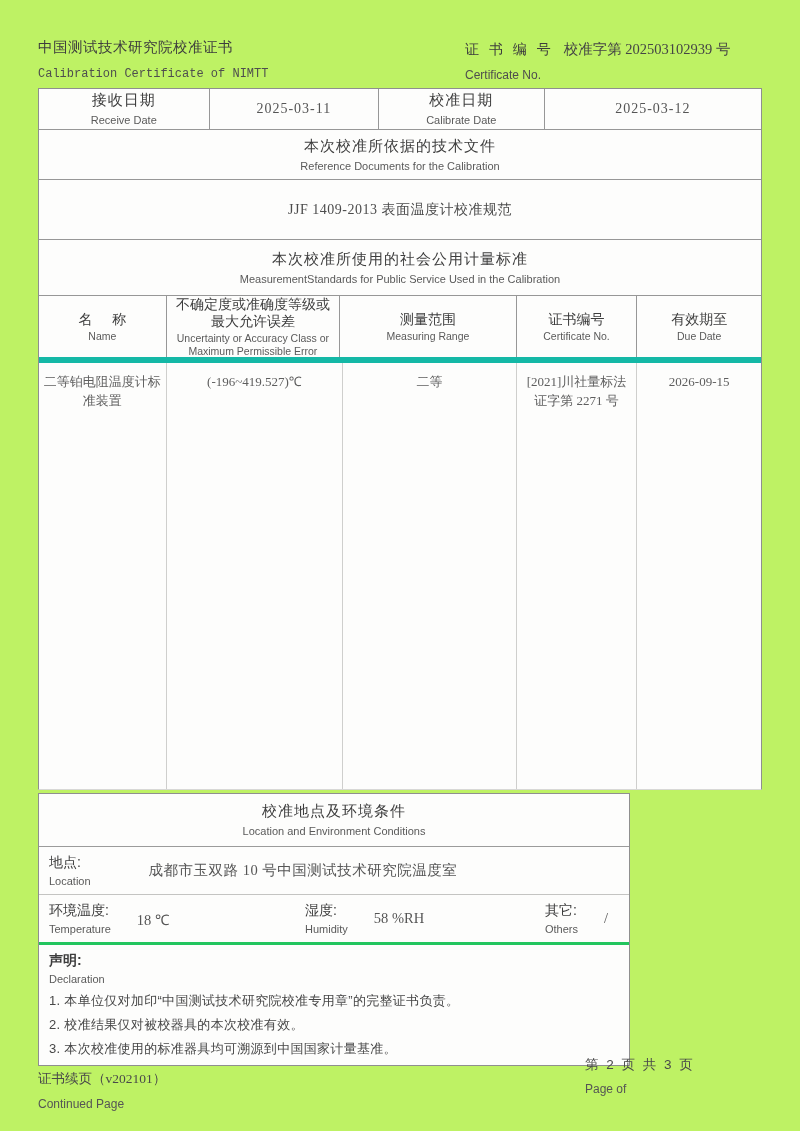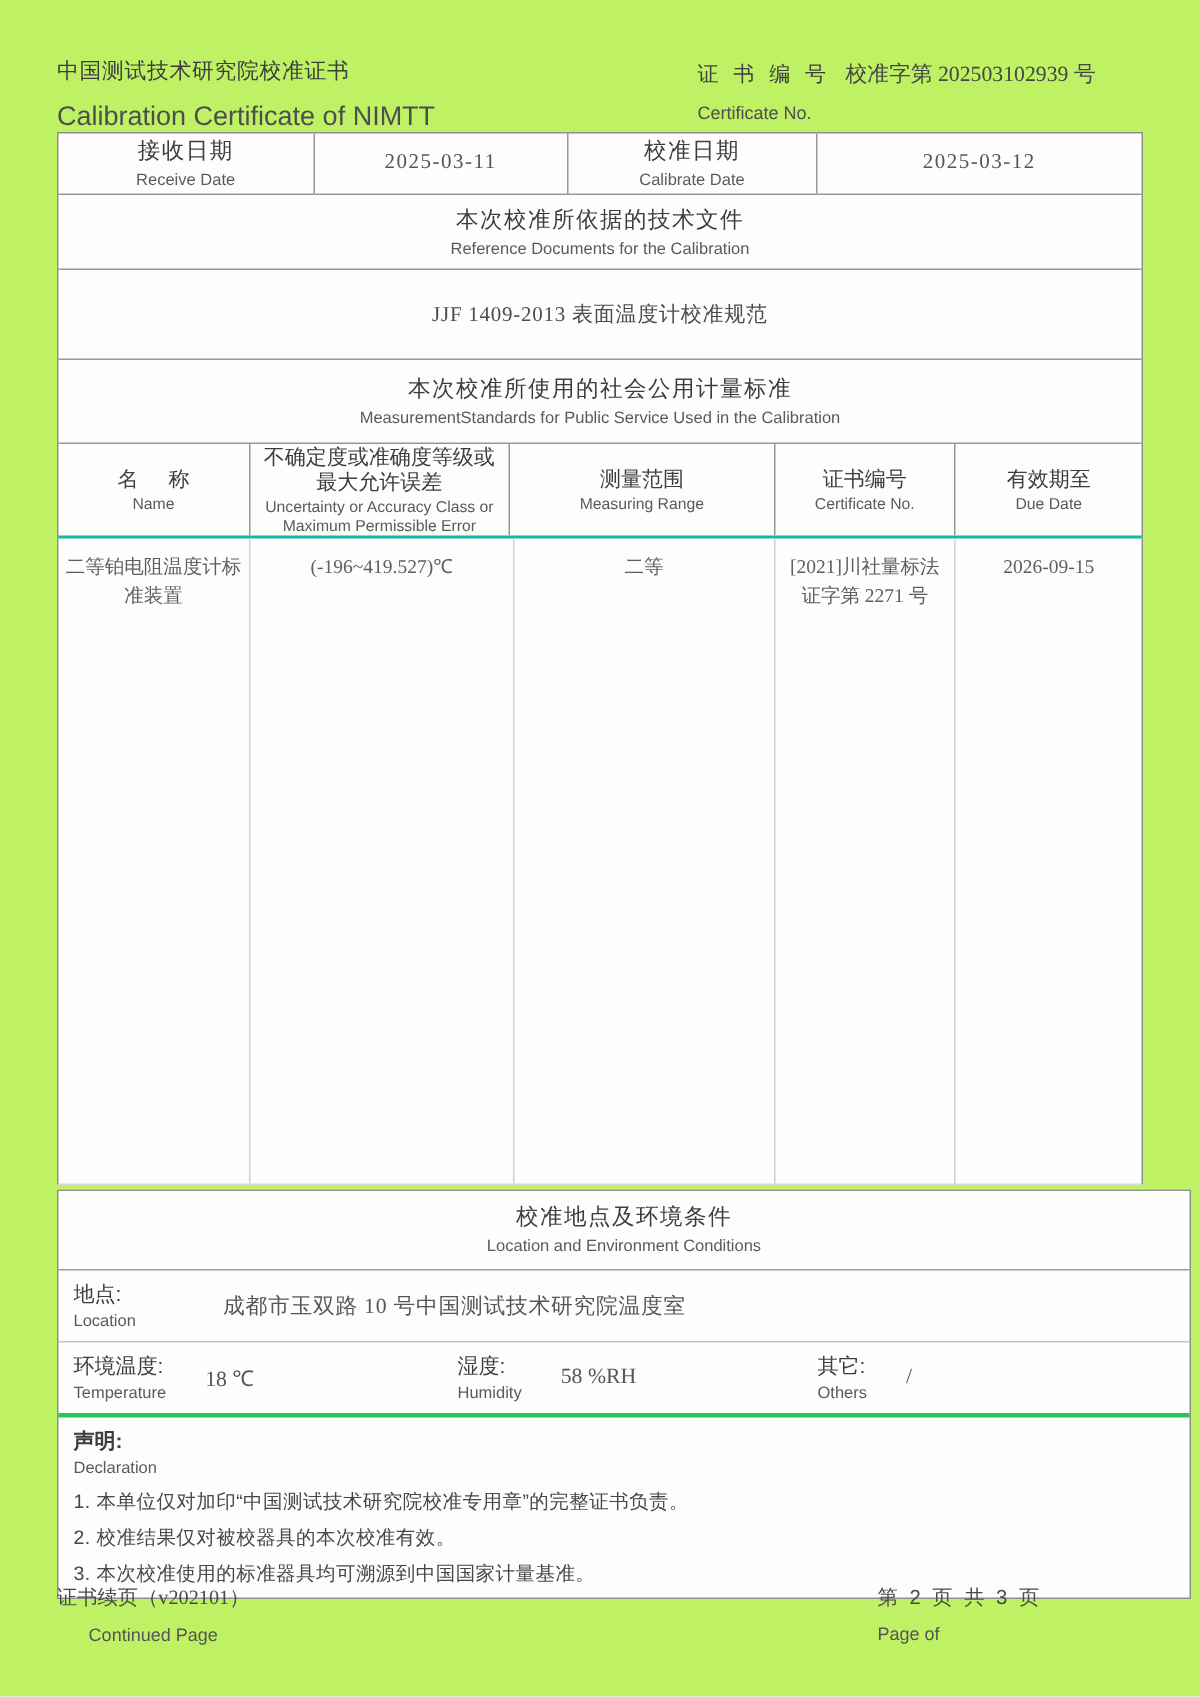--- a/index.html
+++ b/index.html
@@ -11,21 +11,21 @@
     font-family:"Liberation Sans", sans-serif;
     color:#3d3d3d;
     overflow:hidden;
   }
   .serif{font-family:"Liberation Serif", serif;}
 
   
   .doc-header{position:absolute;left:38px;top:38px;width:724px;height:46px;}
   .hdr-left{position:absolute;left:0;top:0;}
   .hdr-left .t-zh{font-size:14.5px;letter-spacing:0.5px;}
-  .hdr-left .t-en{font-size:18px;color:#4e4e4e;margin-top:10px;}
+  .hdr-left .t-en{font-size:12px;color:#4e4e4e;margin-top:10px;font-family:Liberation Mono, monospace;}
   .hdr-right{position:absolute;left:427px;top:2px;}
   .hdr-right .line1{font-size:14px;}
   .hdr-right .line1 .lbl{letter-spacing:3px;}
   .hdr-right .line1 .val{margin-left:10px;font-size:14.5px;color:#454545;}
   .hdr-right .t-en{font-size:12px;color:#4e4e4e;margin-top:9px;}
 
   
   .main-table{
     position:absolute;left:38px;top:88px;width:724px;
     border:1px solid #8f8f8f;
@@ -58,53 +58,53 @@
   .row-cols{height:62px;}
   .col-name{width:127px;}
   .col-range{width:177px;}
   .col-unc{width:174px;}
   .col-cert{width:121px;}
   .col-due{width:125px;}
   .hdr-zh{font-size:14px;line-height:17px;}
   .hdr-zh.sp{letter-spacing:8px;text-indent:8px;}
   .hdr-en{font-size:10.5px;color:#5a5a5a;line-height:13px;margin-top:2px;}
 
-  .row-data{height:432px;border-top:2px solid #14b8a6;}
+  .row-data{height:432px;border-top:6px solid #14b8a6;}
   .row-data .tcell{
     justify-content:flex-start;padding-top:9px;
     border-left-color:#cfcfcd;
     font-family:"Liberation Serif", serif;
     font-size:13px;color:#5e5e5e;line-height:19px;
   }
   .main-table{border-bottom-color:#d8d8d6;}
 
   
   .loc-box{
-    position:absolute;left:38px;top:793px;width:756px;
+    position:absolute;left:38px;top:793px;width:592px;
     border:1px solid #8f8f8f;box-sizing:border-box;background:#fdfdfc;
   }
   .loc-title{height:52px;display:flex;flex-direction:column;justify-content:center;align-items:center;text-align:center;box-sizing:border-box;}
   .loc-row{height:48px;display:flex;align-items:center;border-top:1px solid #9b9b9b;box-sizing:border-box;padding-left:10px;}
   .lblock{display:flex;flex-direction:column;}
   .lblock .z{font-size:14px;}
   .lblock .e{font-size:11px;color:#5a5a5a;margin-top:3px;}
   .loc-val{font-family:"Liberation Serif", serif;font-size:14.5px;color:#565656;margin-left:58px;letter-spacing:0.5px;}
   .env-row{border-top:1px solid #c4c4c2;}
   .env-group{display:flex;align-items:center;}
   .g-temp{width:256px;}
   .g-hum{width:240px;}
   .env-val{font-family:"Liberation Serif", serif;font-size:14.5px;color:#565656;margin-left:26px;}
   .decl-row{min-height:108px;border-top:3px solid #22c55e;box-sizing:border-box;padding:7px 12px 8px 10px;display:block;}
   .decl-title{font-size:14px;font-weight:600;color:#3c3c3c;}
   .decl-en{font-size:11px;color:#5a5a5a;margin-top:3px;}
   .decl-item{font-size:13px;color:#474747;margin-top:7px;line-height:17px;letter-spacing:0.3px;}
 
   
   .doc-footer{position:absolute;left:38px;top:1056px;width:724px;height:52px;}
-  .ft-left{position:absolute;left:0;top:0;text-align:center;}
+  .ft-left{position:absolute;left:0;top:14px;}
   .ft-left .z{font-size:13.5px;color:#4a4a4a;}
   .ft-left .e{font-size:12px;color:#555;margin-top:9px;}
   .ft-right{position:absolute;left:547px;top:0;}
   .ft-right .z{font-size:13.5px;color:#4a4a4a;letter-spacing:2px;}
   .ft-right .e{font-size:12px;color:#555;margin-top:8px;}
 </style>
 </head>
 <body>
 
 <div class="page">

